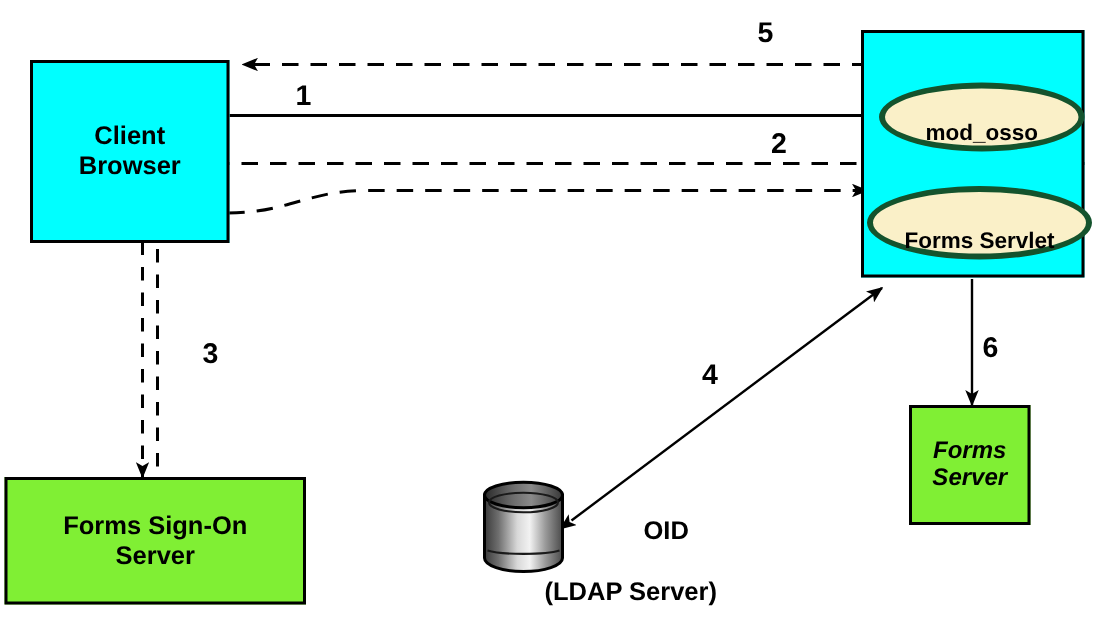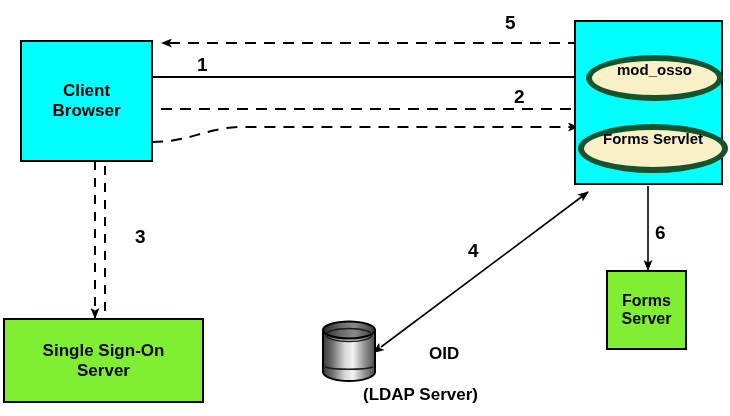--- a/index.html
+++ b/index.html
@@ -44,29 +44,30 @@
   #sso-server {
     left: 3px; top: 318px; width: 201px; height: 85px;
     font-size: 17px;
   }
   #app-server {
     left: 574px; top: 20px; width: 149px; height: 165px;
   }
   #forms-server {
     left: 606px; top: 270px; width: 81px; height: 80px;
     font-size: 16px;
+    font-style: italic;
   }
   .ellipse-node {
     position: absolute;
     background: #faf0c8;
-    border: 6px solid #14532d;
+    border: 4px solid #14532d;
     border-radius: 50%;
     box-sizing: border-box;
     display: flex;
-    align-items: flex-start;
+    align-items: flex-end;
     justify-content: center;
     font-family: "Liberation Sans", sans-serif;
     font-weight: bold;
     color: #000000;
     z-index: 3;
     white-space: nowrap;
   }
   #mod-osso {
     left: 586px; top: 55px; width: 137px; height: 46px;
     font-size: 15px;
@@ -162,21 +163,21 @@
 
   <div class="node-box cyan" id="client-browser">
     <span>
       <span>Client</span><br>
       <span>Browser</span>
     </span>
   </div>
 
   <div class="node-box green" id="sso-server">
     <span>
-      <span>Single Sign-On</span><br>
+      <span>Forms Sign-On</span><br>
       <span>Server</span>
     </span>
   </div>
 
   <div class="node-box cyan" id="app-server"></div>
 
   <div class="ellipse-node" id="mod-osso">
     <span>mod_osso</span>
   </div>
 

